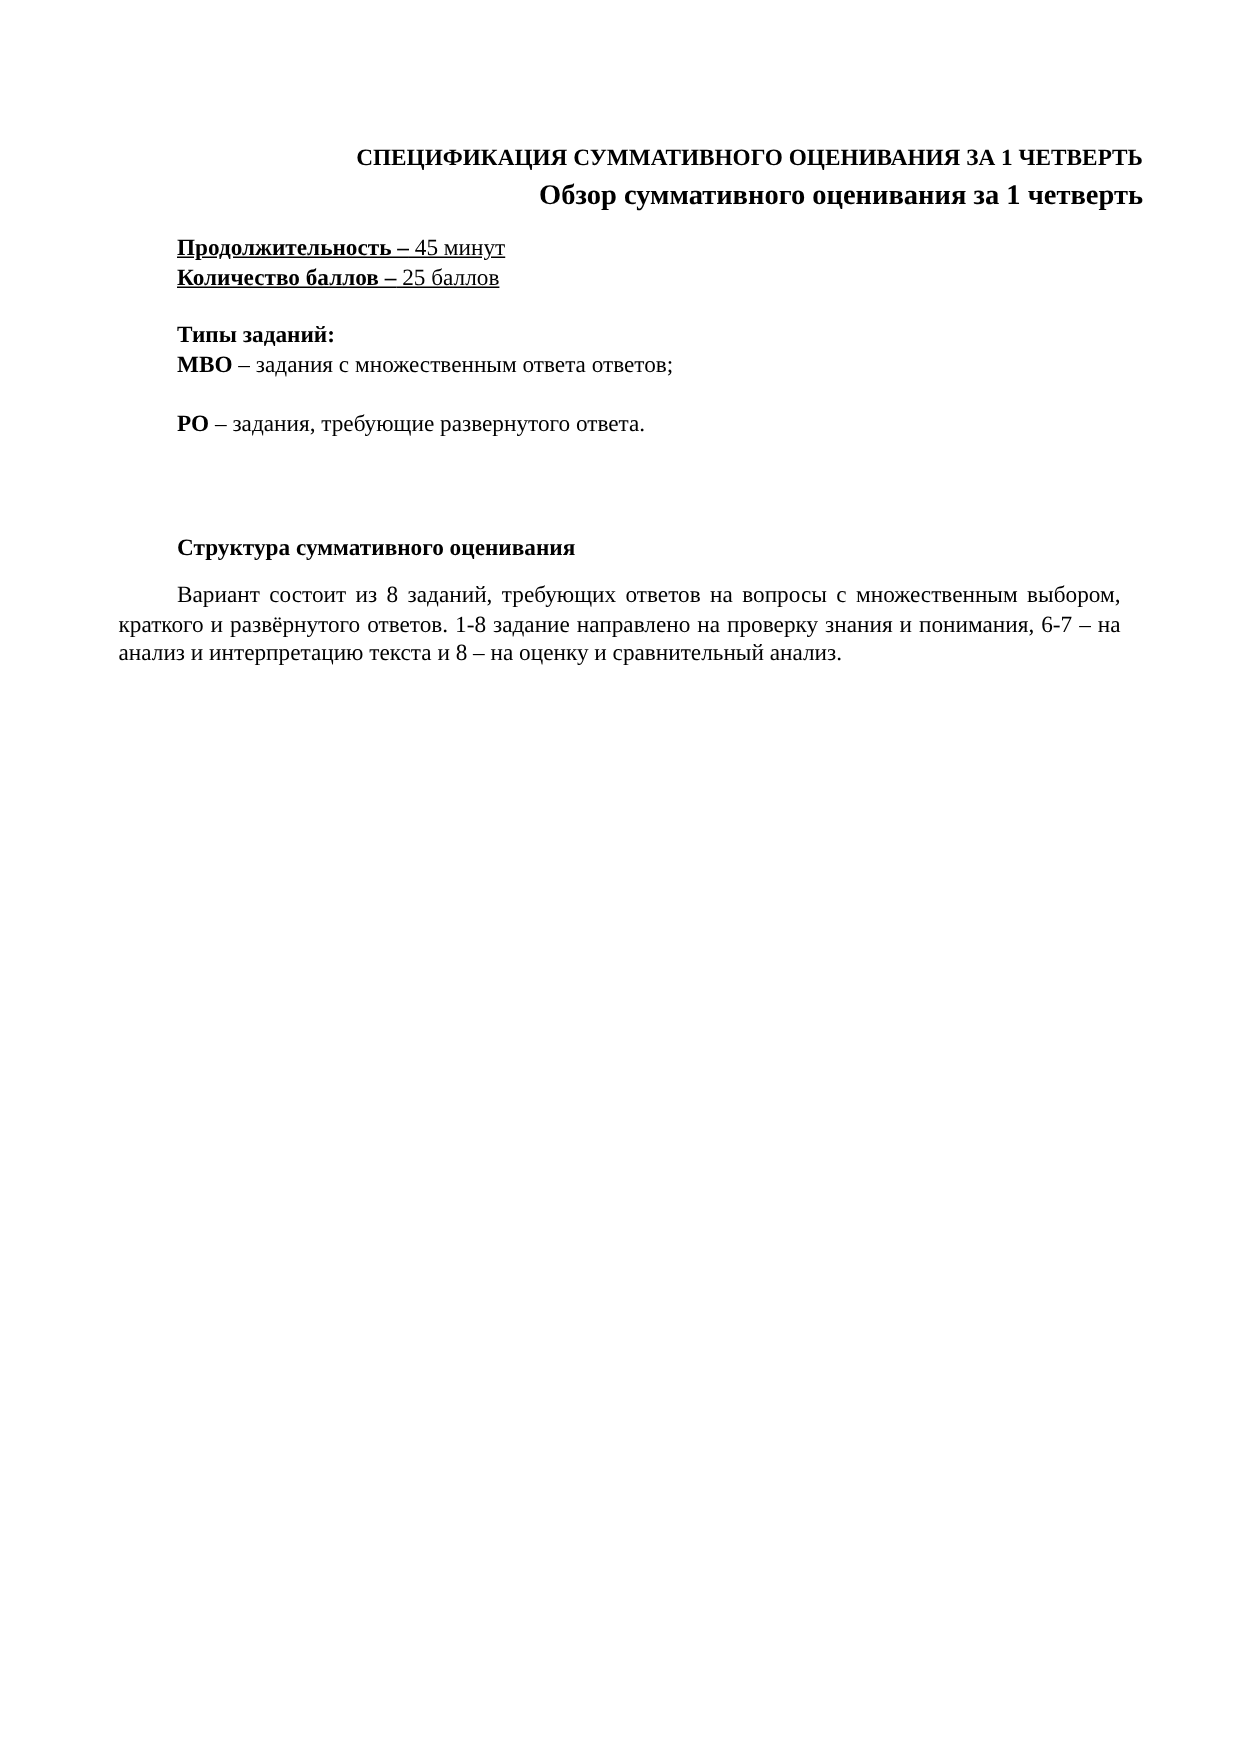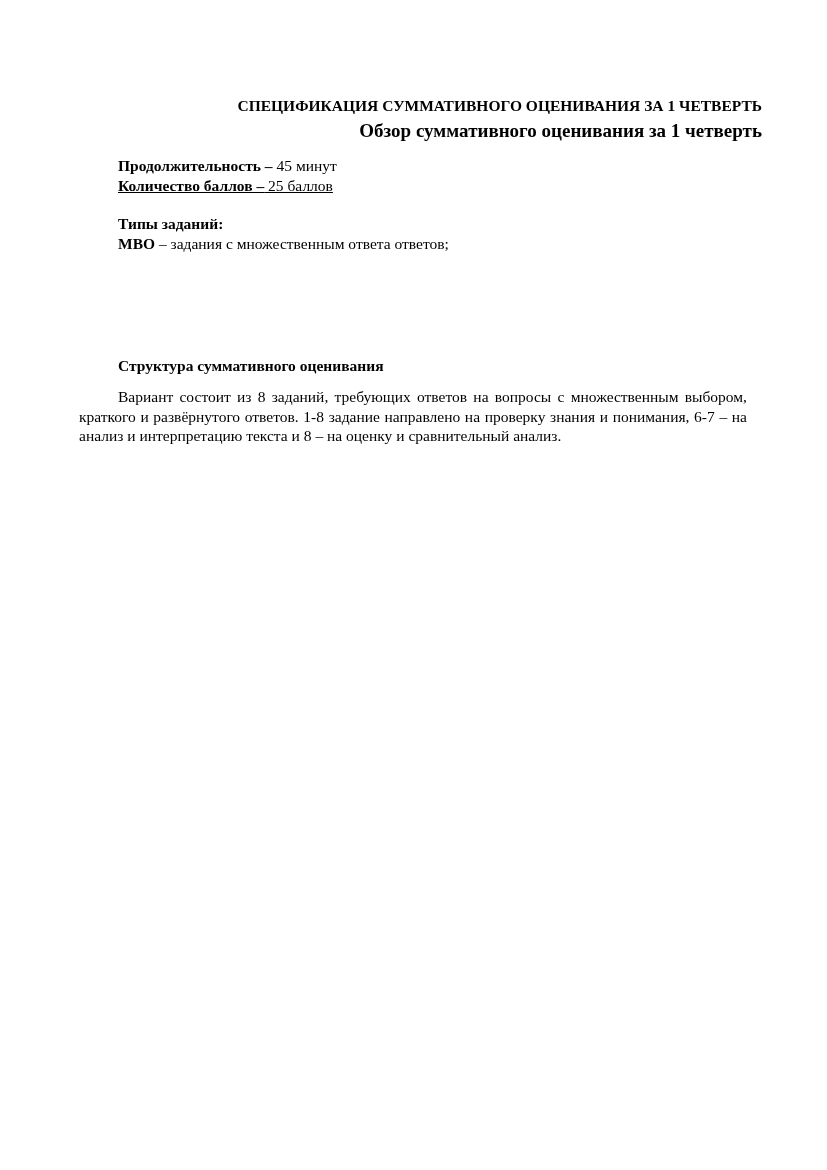--- a/index.html
+++ b/index.html
@@ -14,27 +14,30 @@
   .para { position: absolute; left: 79px; width: 668px; top: 387px; line-height: 19.5px;
     text-align: justify; text-indent: 39px; }
 </style>
 </head>
 <body>
 
 <div class="page">
   <div class="title t1">СПЕЦИФИКАЦИЯ СУММАТИВНОГО ОЦЕНИВАНИЯ ЗА 1 ЧЕТВЕРТЬ</div>
   <div class="title t2">Обзор суммативного оценивания за 1 четверть</div>
 
-  <div class="block" style="top:156px;">
+  <div class="block" style="top:156px;text-decoration:underline;">
     <span class="b">Продолжительность –</span><span> 45 минут</span>
   </div>
   <div class="block" style="top:176px;text-decoration:underline;">
     <span class="b">Количество баллов –</span><span> 25 баллов</span>
   </div>
 
   <div class="block b" style="top:214px;">Типы заданий:</div>
   <div class="block" style="top:234px;">
     <span class="b">МВО</span><span> – задания с множественным ответа ответов;</span>
   </div>
+  <div class="block" style="top:273px;">
+    <span class="b">РО</span><span> – задания, требующие развернутого ответа.</span>
+  </div>
 
   <div class="block b" style="top:356px;">Структура суммативного оценивания</div>
   <div class="para">Вариант состоит из 8 заданий, требующих ответов на вопросы с множественным выбором, краткого и развёрнутого ответов. 1-8 задание направлено на проверку знания и понимания, 6-7 – на анализ и интерпретацию текста и 8 – на оценку и сравнительный анализ.</div>
 </div>
 
 </body></html>

